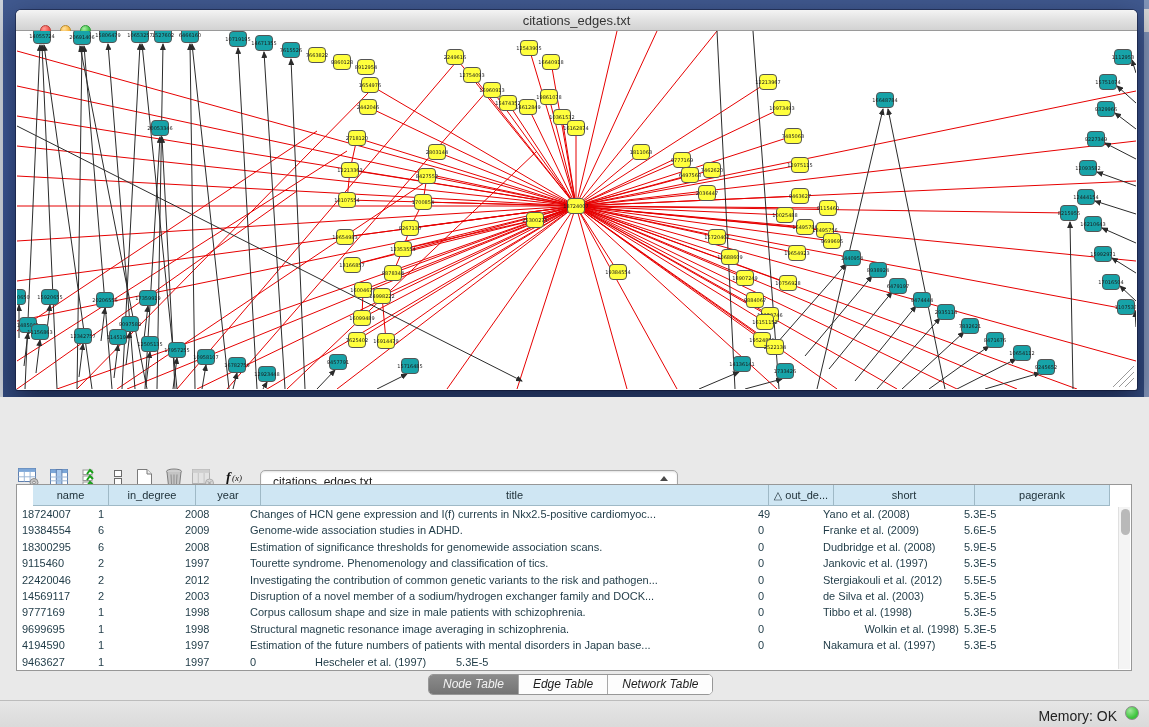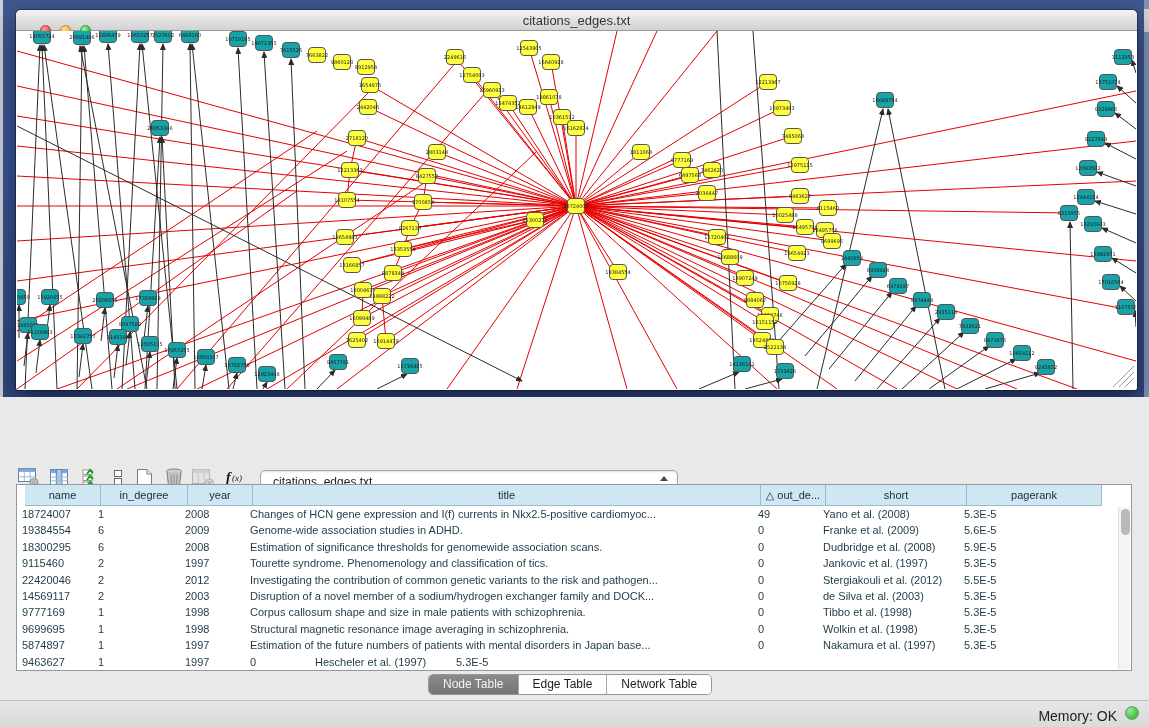--- a/index.html
+++ b/index.html
@@ -47,34 +47,34 @@
   .combo .cval { position:absolute; left:12px; top:4px; font-size:12px; color:#1c1c1c; }
   .combo .arrows { position:absolute; right:7px; top:3px; width:11px; height:17px; }
   .combo .arrows .up { position:absolute; left:1px; top:2px; width:0; height:0;
     border-left:4px solid transparent; border-right:4px solid transparent; border-bottom:5px solid #4a4a4a; }
   .combo .arrows .dn { position:absolute; left:1px; bottom:2px; width:0; height:0;
     border-left:4px solid transparent; border-right:4px solid transparent; border-top:5px solid #4a4a4a; }
 
   
   #tablewrap { position:absolute; left:16px; top:87px; width:1116px; height:187px;
     background:#fff; border:1px solid #979797; }
-  #thead { position:absolute; left:8px; top:0; height:21px; width:100%; display:flex; }
+  #thead { position:absolute; left:16px; top:0; height:21px; width:100%; display:flex; }
   .th { height:21px; background:#cfe6f3; border-right:1px solid #9fb9c6; border-bottom:1px solid #9fb9c6;
     font-size:11px; color:#20323a; text-align:center; line-height:20px; overflow:hidden; white-space:nowrap; flex:none; }
   #tbody { position:absolute; left:0; top:21px; width:100%; }
   .tr { display:flex; height:16.4px; }
   .td { font-size:11px; color:#1e3a46; line-height:16.4px; padding-left:5px;
     white-space:nowrap; overflow:hidden; flex:none; }
   .vsb { position:absolute; right:1px; top:22px; width:12px; height:162px; background:#f4f4f4; border-left:1px solid #e0e0e0; }
   .vsb .thumb { position:absolute; left:1.5px; top:2px; width:9px; height:26px; background:#b9b9b9; border-radius:5px; }
 
   
   #tabs { position:absolute; left:428px; top:277px; height:21px; display:flex;
     border:1px solid #979797; border-radius:5px; overflow:hidden; background:#fff; }
-  .tab { font-size:12px; line-height:19px; padding:0 14px; color:#1e1e1e; background:#fdfdfd; border-right:1px solid #a8a8a8; }
+  .tab { font-size:12px; line-height:19px; padding:0 14px; color:#1e1e1e; background:#fdfdfd; border-right:1px solid #a8a8a8;font-style:italic; }
   .tab:last-child { border-right:none; }
   .tab.active { background:linear-gradient(180deg,#8b8b8b,#747474); color:#f4f4f4; }
 
   
   #statusbar { position:absolute; left:0; top:303px; width:100%; height:27px;
     background:linear-gradient(180deg,#e6e6e6,#dadada); border-top:1px solid #bcbcbc; }
   #statusbar .mem { position:absolute; right:32px; top:7px; font-size:14px; color:#222; }
   #statusbar .dot { position:absolute; right:10px; top:5px; width:14px; height:14px; border-radius:50%;
     background:radial-gradient(circle at 35% 30%,#9fe89a,#3cc43c 65%); border:1px solid #8a8a8a; }
 </style>
@@ -857,25 +857,25 @@
             <div class="td" style="width: 65px;">0</div>
             <div class="td" style="width: 141px;">Tibbo et al. (1998)</div>
             <div class="td" style="width: 135px;">5.3E-5</div>
           </div>
           <div class="tr">
             <div class="td" style="width: 76px;">9699695</div>
             <div class="td" style="width: 87px;">1</div>
             <div class="td" style="width: 65px;">1998</div>
             <div class="td" style="width: 508px;">Structural magnetic resonance image averaging in schizophrenia.</div>
             <div class="td" style="width: 65px;">0</div>
-            <div class="td" style="width: 141px;">Wolkin et al. (1998)</div>
+            <div class="td" style="width: 141px; text-align: right;">Wolkin et al. (1998)</div>
             <div class="td" style="width: 135px;">5.3E-5</div>
           </div>
           <div class="tr">
-            <div class="td" style="width: 76px;">5874897</div>
+            <div class="td" style="width: 76px;">4194590</div>
             <div class="td" style="width: 87px;">1</div>
             <div class="td" style="width: 65px;">1997</div>
             <div class="td" style="width: 508px;">Estimation of the future numbers of patients with mental disorders in Japan base...</div>
             <div class="td" style="width: 65px;">0</div>
             <div class="td" style="width: 141px;">Nakamura et al. (1997)</div>
             <div class="td" style="width: 135px;">5.3E-5</div>
           </div>
           <div class="tr">
             <div class="td" style="width: 76px;">9463627</div>
             <div class="td" style="width: 87px;">1</div>

